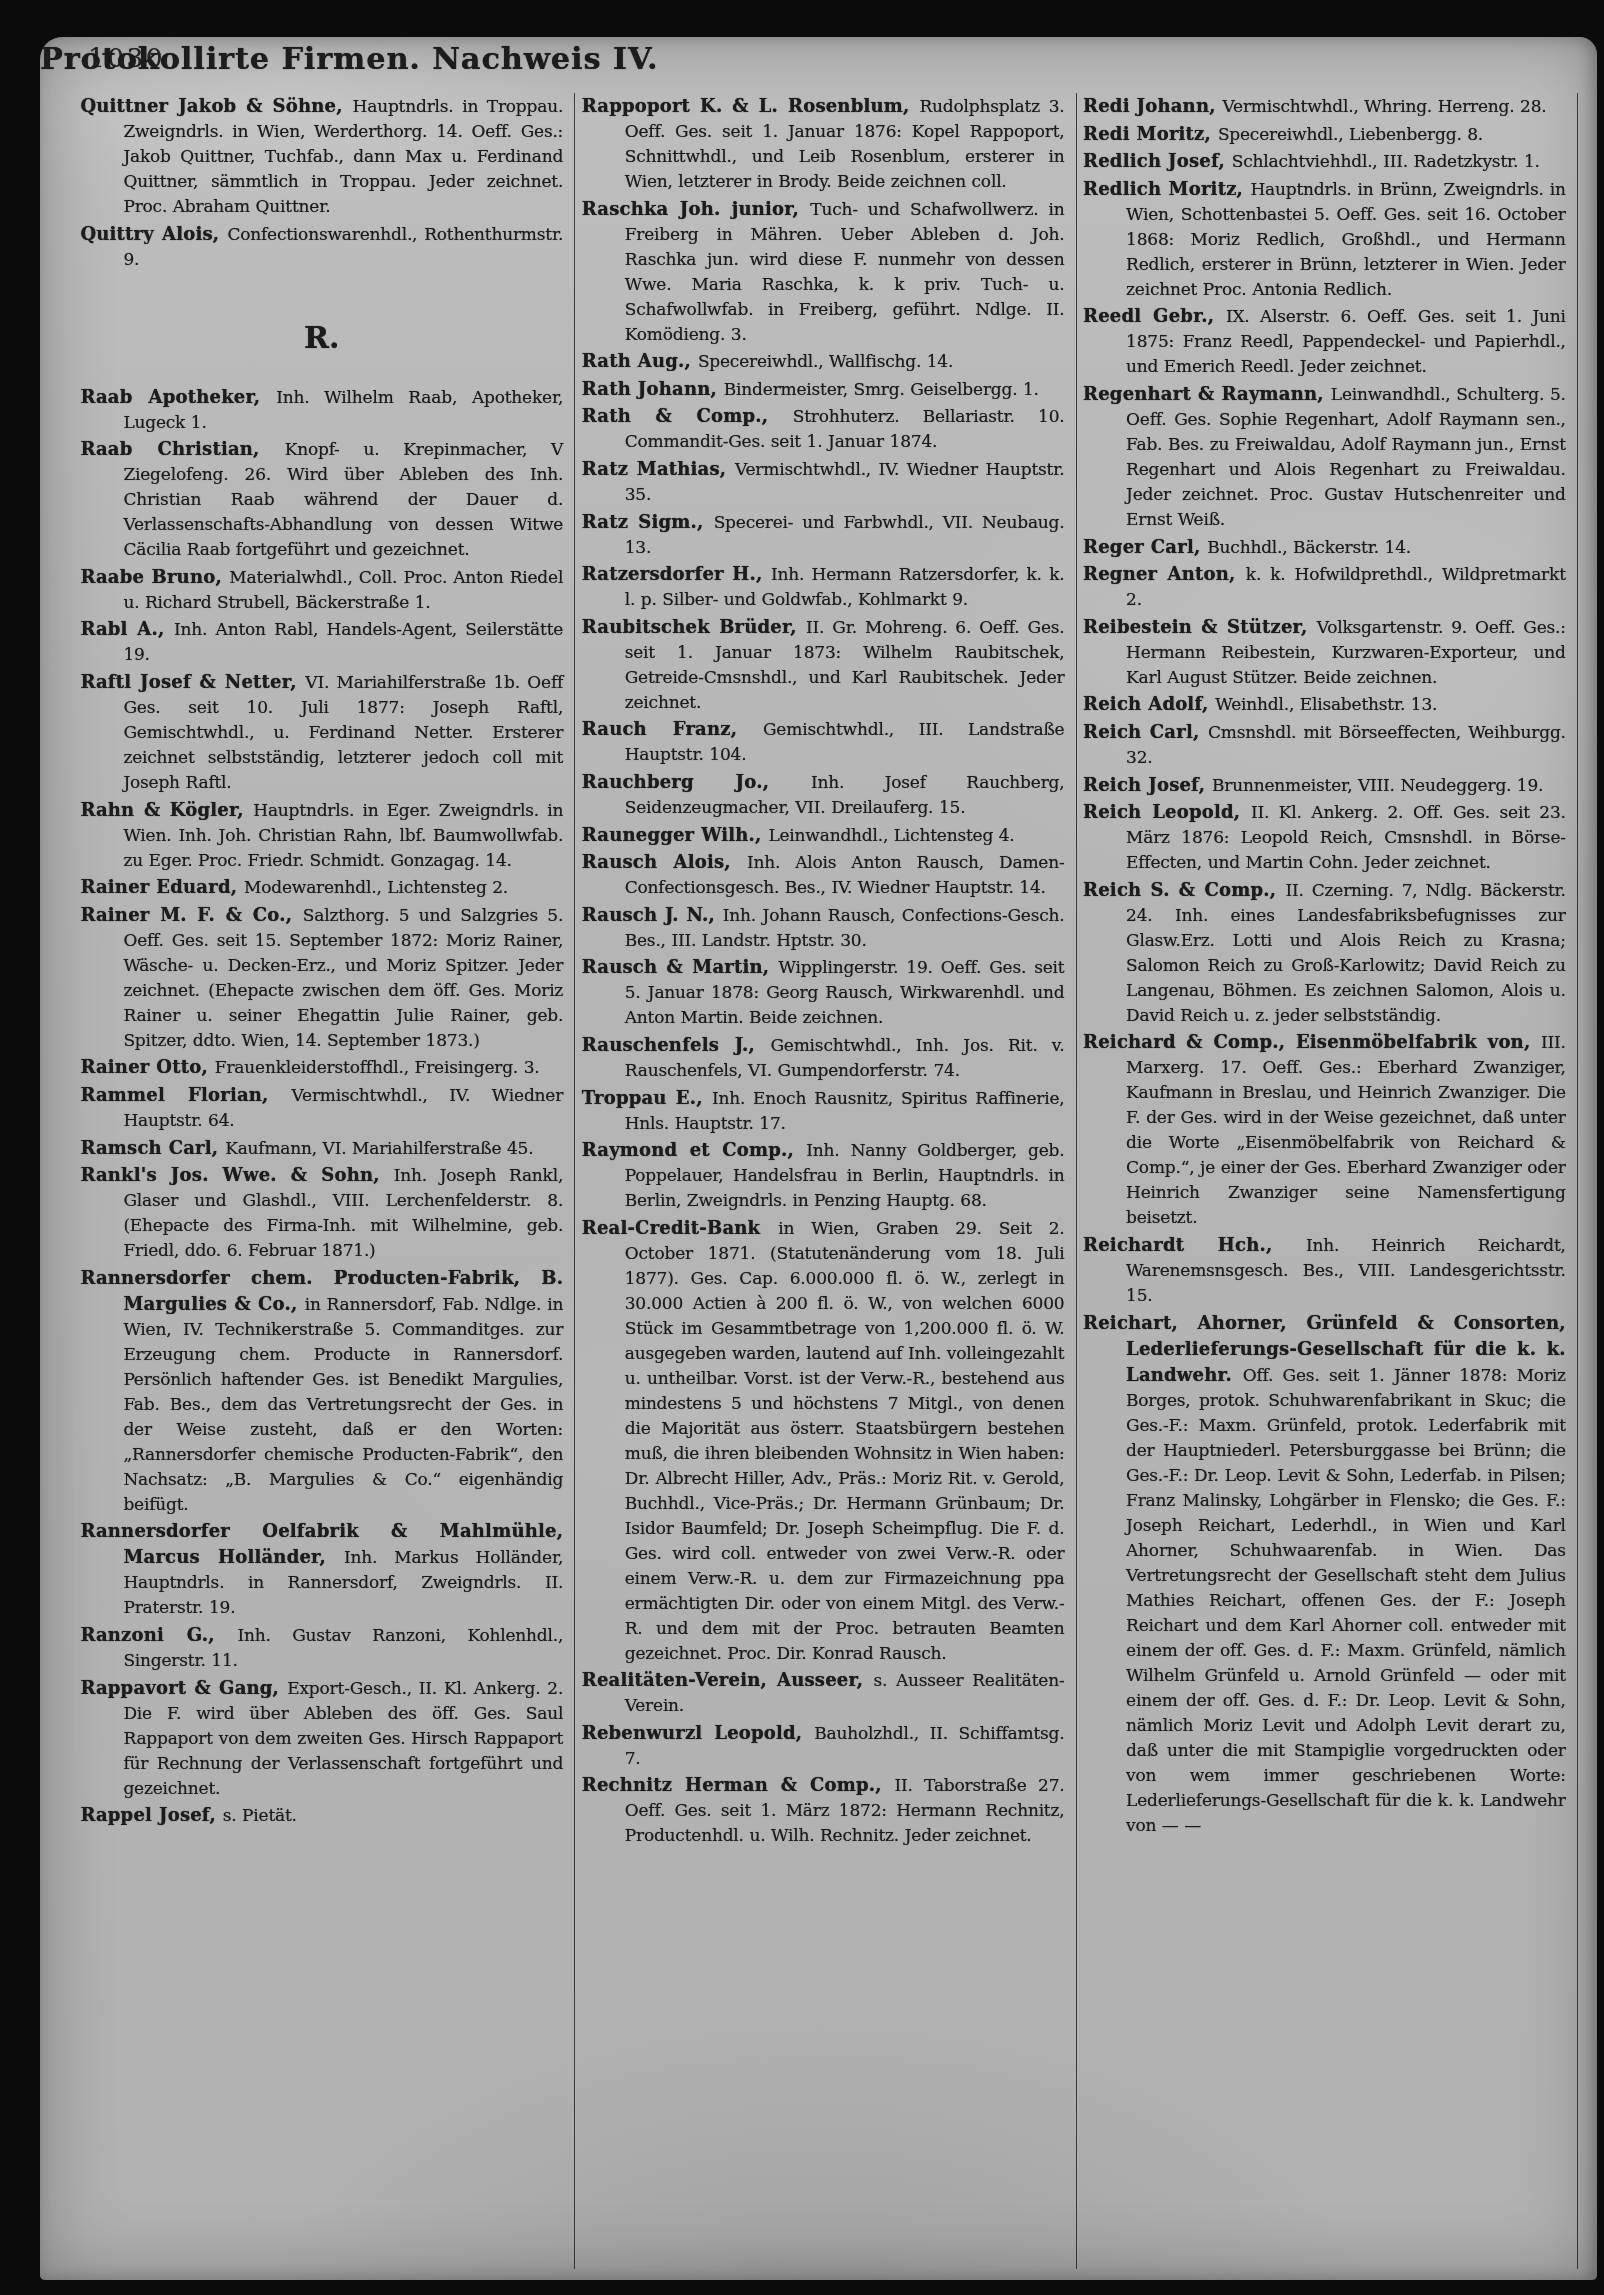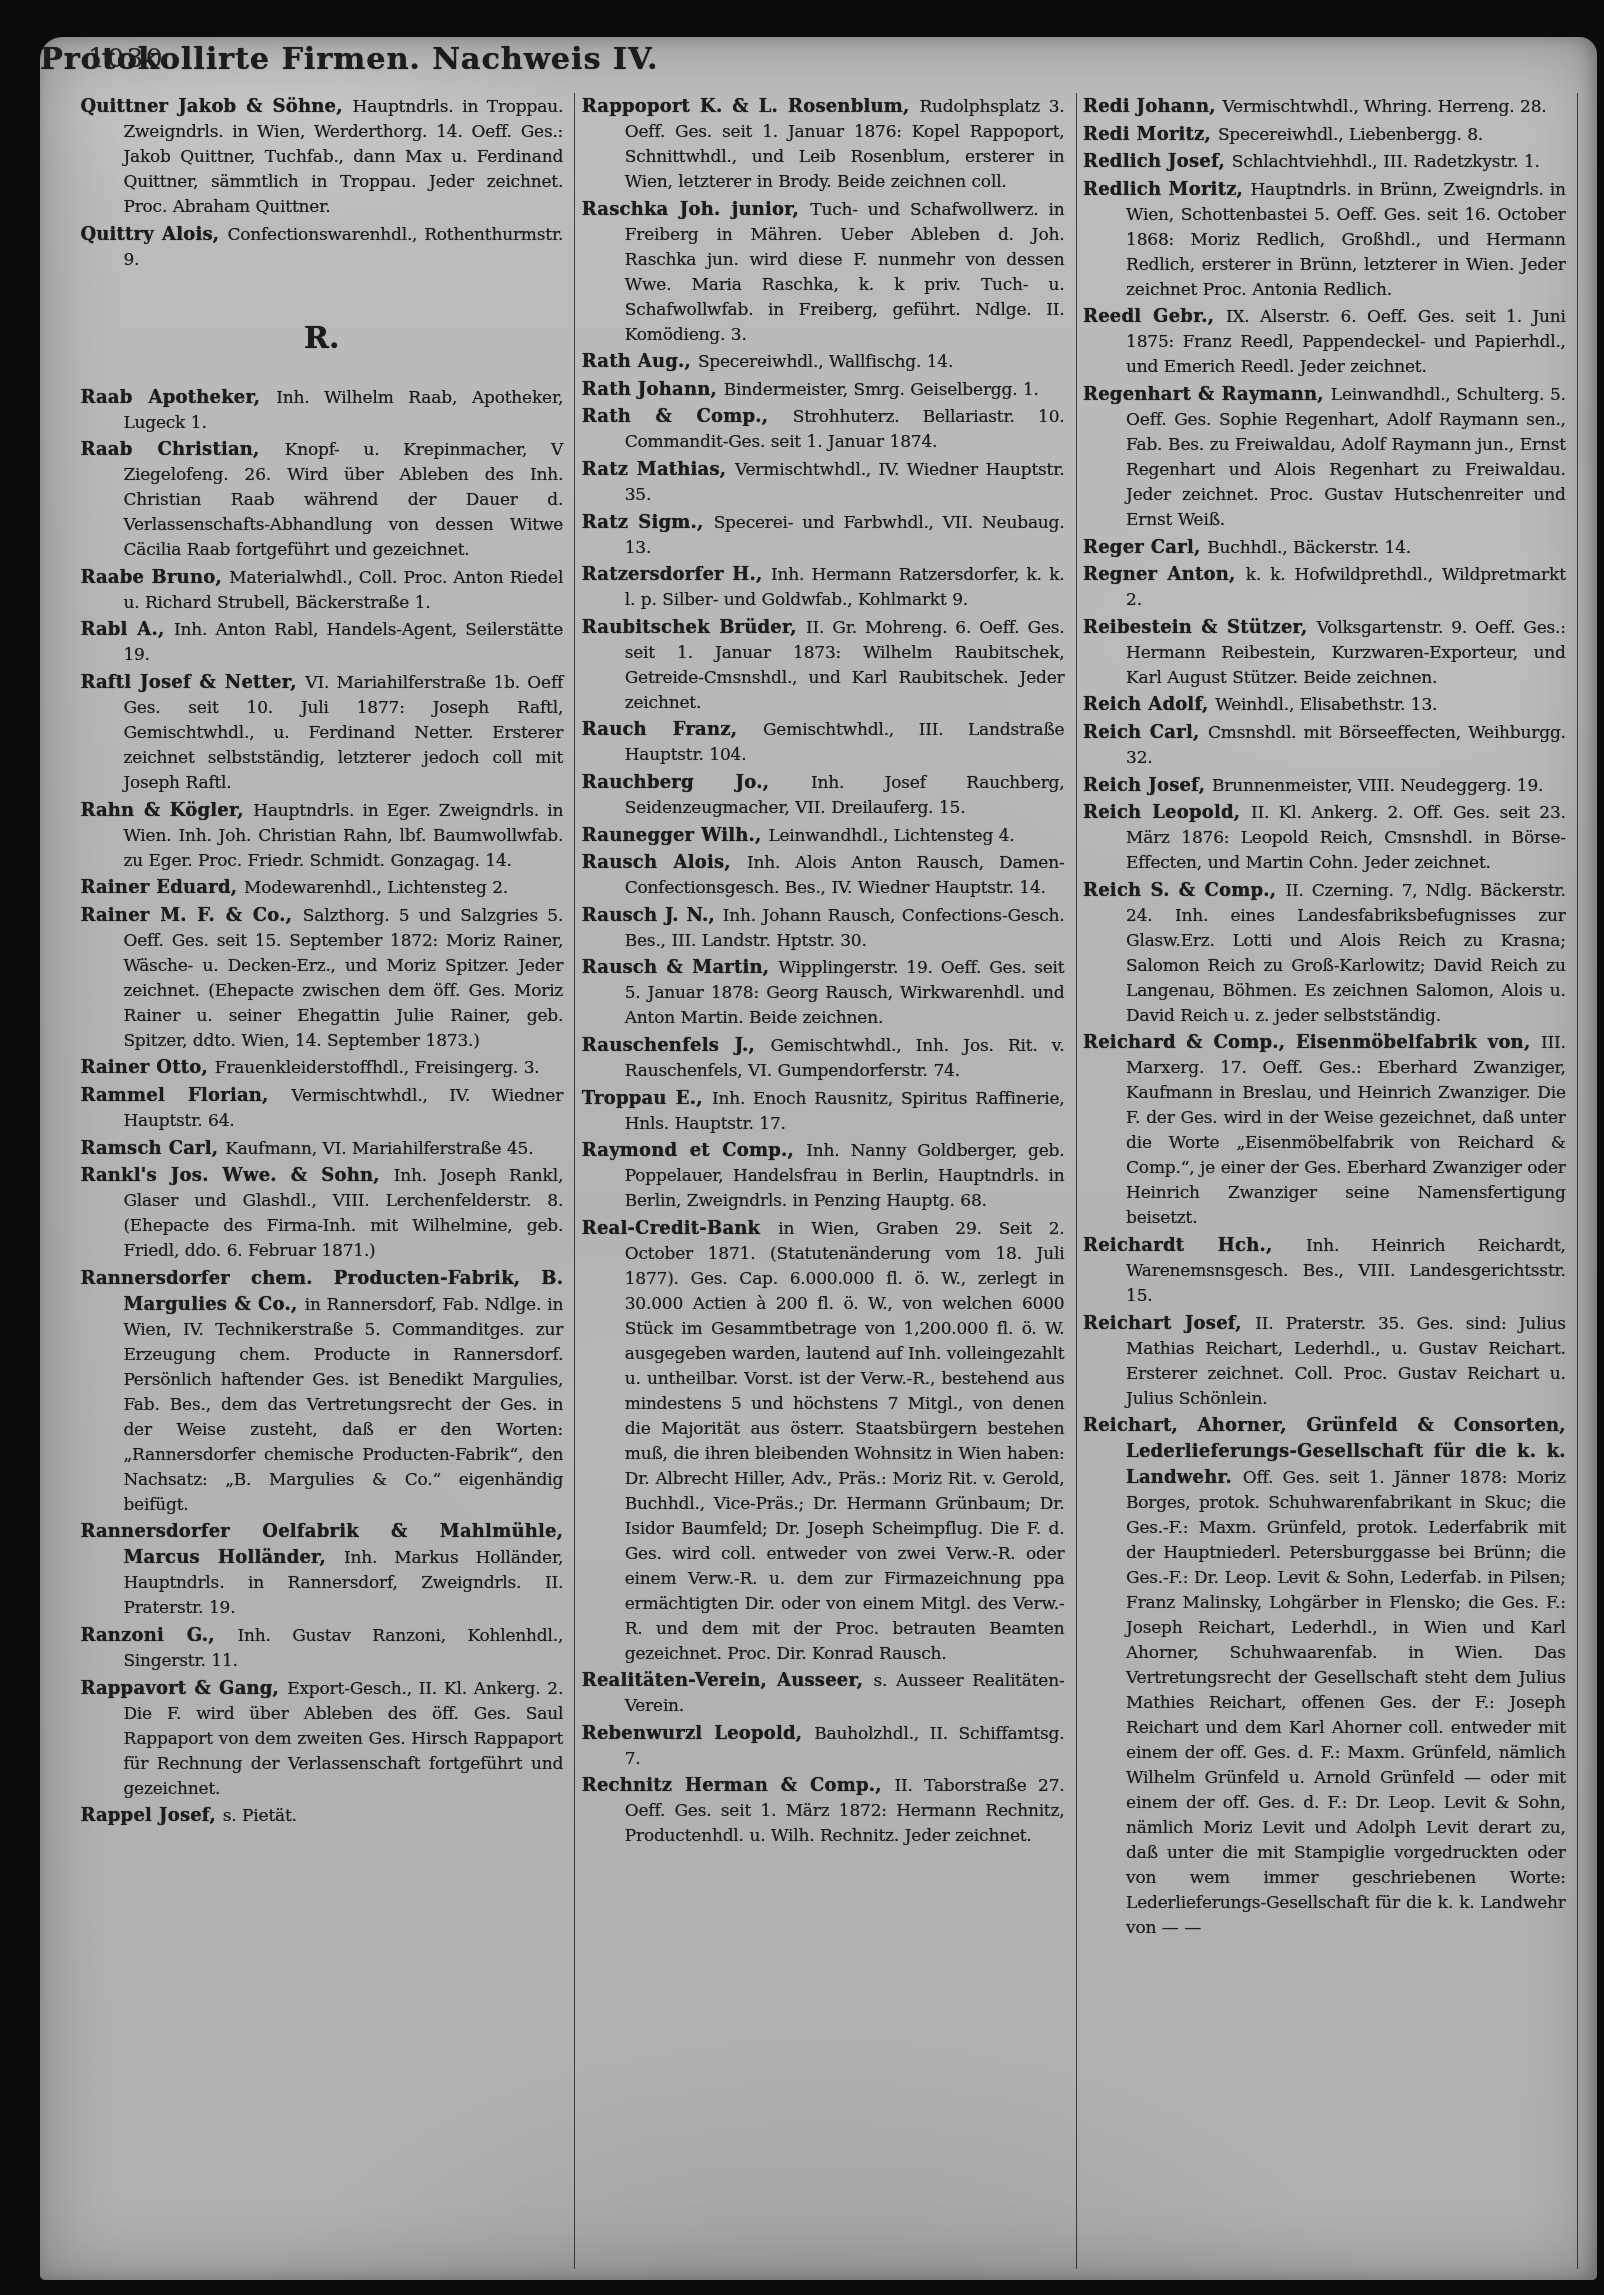--- a/index.html
+++ b/index.html
@@ -128,19 +128,18 @@
           <p class="entry"><b class="head">Reger Carl, </b><span>Buchhdl., Bäckerstr. 14.</span></p>
           <p class="entry"><b class="head">Regner Anton, </b><span>k. k. Hofwildprethdl., Wildpretmarkt 2.</span></p>
           <p class="entry"><b class="head">Reibestein &amp; Stützer, </b><span>Volksgartenstr. 9. Oeff. Ges.: Hermann Reibestein, Kurzwaren-Exporteur, und Karl August Stützer. Beide zeichnen.</span></p>
           <p class="entry"><b class="head">Reich Adolf, </b><span>Weinhdl., Elisabethstr. 13.</span></p>
           <p class="entry"><b class="head">Reich Carl, </b><span>Cmsnshdl. mit Börseeffecten, Weihburgg. 32.</span></p>
           <p class="entry"><b class="head">Reich Josef, </b><span>Brunnenmeister, VIII. Neudeggerg. 19.</span></p>
           <p class="entry"><b class="head">Reich Leopold, </b><span>II. Kl. Ankerg. 2. Off. Ges. seit 23. März 1876: Leopold Reich, Cmsnshdl. in Börse-Effecten, und Martin Cohn. Jeder zeichnet.</span></p>
           <p class="entry"><b class="head">Reich S. &amp; Comp., </b><span>II. Czerning. 7, Ndlg. Bäckerstr. 24. Inh. eines Landesfabriksbefugnisses zur Glasw.Erz. Lotti und Alois Reich zu Krasna; Salomon Reich zu Groß-Karlowitz; David Reich zu Langenau, Böhmen. Es zeichnen Salomon, Alois u. David Reich u. z. jeder selbstständig.</span></p>
           <p class="entry"><b class="head">Reichard &amp; Comp., Eisenmöbelfabrik von, </b><span>III. Marxerg. 17. Oeff. Ges.: Eberhard Zwanziger, Kaufmann in Breslau, und Heinrich Zwanziger. Die F. der Ges. wird in der Weise gezeichnet, daß unter die Worte „Eisenmöbelfabrik von Reichard &amp; Comp.“, je einer der Ges. Eberhard Zwanziger oder Heinrich Zwanziger seine Namensfertigung beisetzt.</span></p>
           <p class="entry"><b class="head">Reichardt Hch., </b><span>Inh. Heinrich Reichardt, Warenemsnsgesch. Bes., VIII. Landesgerichtsstr. 15.</span></p>
-          <p class="entry"><b class="head">Reichart Josef, </b><span>II. Praterstr. 35. Ges. sind: Julius Mathias Reichart, Lederhdl., u. Gustav Reichart. Ersterer zeichnet. Coll. Proc. Gustav Reichart u. Julius Schönlein.</span></p>
           <p class="entry"><b class="head">Reichart, Ahorner, Grünfeld &amp; Consorten, Lederlieferungs-Gesellschaft für die k. k. Landwehr. </b><span>Off. Ges. seit 1. Jänner 1878: Moriz Borges, protok. Schuhwarenfabrikant in Skuc; die Ges.-F.: Maxm. Grünfeld, protok. Lederfabrik mit der Hauptniederl. Petersburggasse bei Brünn; die Ges.-F.: Dr. Leop. Levit &amp; Sohn, Lederfab. in Pilsen; Franz Malinsky, Lohgärber in Flensko; die Ges. F.: Joseph Reichart, Lederhdl., in Wien und Karl Ahorner, Schuhwaarenfab. in Wien. Das Vertretungsrecht der Gesellschaft steht dem Julius Mathies Reichart, offenen Ges. der F.: Joseph Reichart und dem Karl Ahorner coll. entweder mit einem der off. Ges. d. F.: Maxm. Grünfeld, nämlich Wilhelm Grünfeld u. Arnold Grünfeld — oder mit einem der off. Ges. d. F.: Dr. Leop. Levit &amp; Sohn, nämlich Moriz Levit und Adolph Levit derart zu, daß unter die mit Stampiglie vorgedruckten oder von wem immer geschriebenen Worte: Lederlieferungs-Gesellschaft für die k. k. Landwehr von — —</span></p>
         </div>
     </div>
   </div>
 </div>
 
 
 </body></html>

